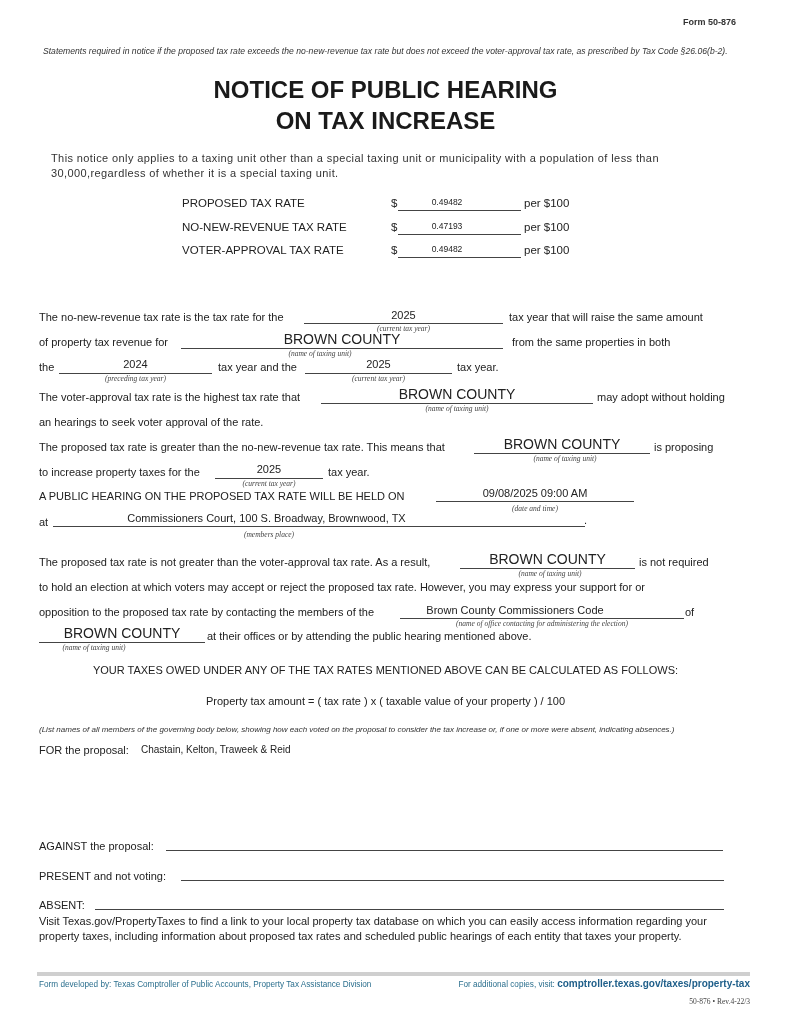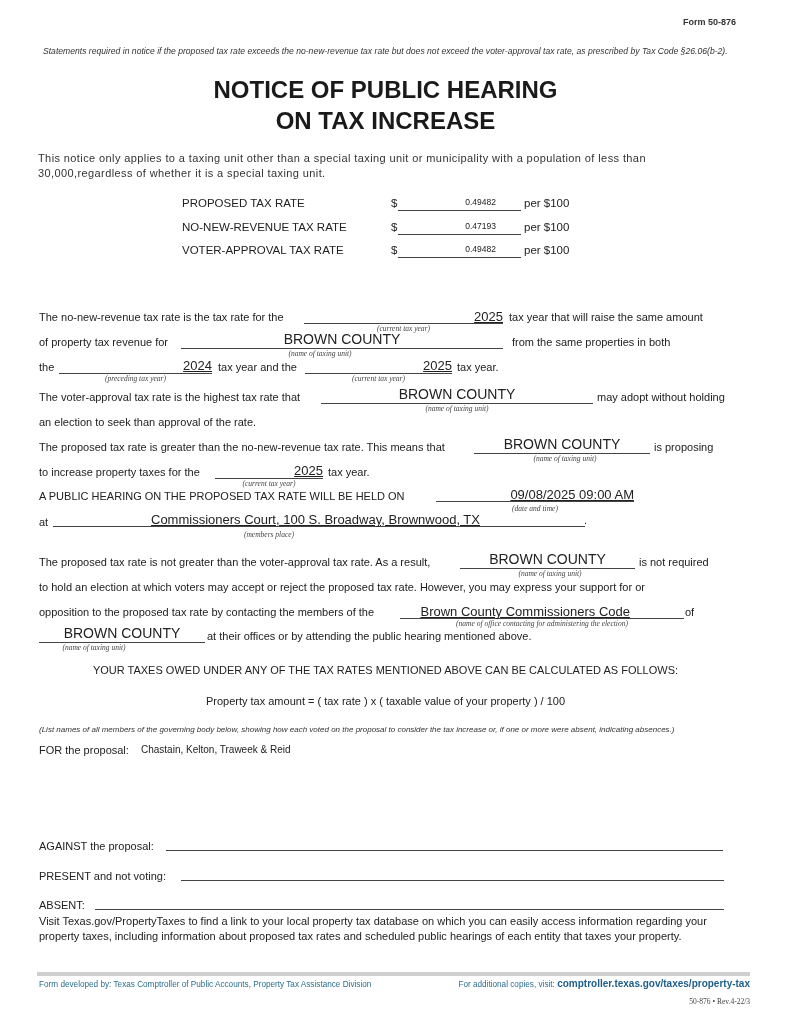--- a/index.html
+++ b/index.html
@@ -2,29 +2,29 @@
 <html><head>
 <meta charset="utf-8">
 <style>
   html, body { margin: 0; padding: 0; background: #ffffff; }
   body { width: 791px; height: 1024px; position: relative; overflow: hidden;
          font-family: "Liberation Sans", sans-serif; color: #222; }
   .abs { position: absolute; white-space: nowrap; }
   .form-no { right: 55px; top: 17px; font-size: 9px; font-weight: bold; color: #333; }
   .statement { left: 43px; top: 44px; width: 700px; font-size: 8.6px; font-style: italic; color: #333; line-height: 15px; white-space: normal; }
   .title { left: 0; width: 771px; text-align: center; font-size: 24px; font-weight: bold; color: #1a1a1a; line-height: 30px; }
-  .notice { left: 38px; top: 151px; width: 700px; font-size: 11px; letter-spacing: 0.4px; color: #333; line-height: 15px; white-space: normal; }
+  .notice { left: 51px; top: 151px; width: 700px; font-size: 11px; letter-spacing: 0.4px; color: #333; line-height: 15px; white-space: normal; }
   .rate-label { left: 182px; font-size: 11.5px; color: #222; }
   .dollar { left: 391px; font-size: 11.5px; }
   .rate-line { left: 398px; width: 123px; border-bottom: 1px solid #444; height: 14px; }
-  .rate-val { left: 398px; width: 98px; text-align: right; font-size: 8.5px; }
+  .rate-val { left: 398px; width: 98px; text-align: center; font-size: 8.5px; }
   .per { left: 524px; font-size: 11.5px; }
   .txt { font-size: 11px; color: #222; }
   .fill-line { border-bottom: 1px solid #444; height: 1px; }
-  .fill-val { text-align: right; font-size: 13px; text-decoration: underline; }
+  .fill-val { text-align: center; font-size: 11px; }
   .fill-big { text-align: center; font-size: 14px; }
   .cap { text-align: center; font-size: 7.5px; font-style: italic; font-family: "Liberation Serif", serif; color: #444; }
   .footer-bar { left: 37px; top: 972px; width: 713px; height: 4px; background: #cfcfcf; }
   .footer-left { left: 39px; top: 980px; font-size: 8.2px; color: #2b6f8e; }
   .footer-right { right: 41px; top: 978px; font-size: 8.2px; color: #2b6f8e; }
   .footer-right b { font-size: 10px; color: #1f5f8a; }
   .rev { right: 41px; top: 997px; font-size: 7.5px; font-family: "Liberation Serif", serif; color: #444; }
 </style>
 </head>
 <body>
@@ -82,21 +82,21 @@
   <div class="abs cap" style="left:305px;top:374px;width:147px">(current tax year)</div>
   <div class="abs txt" style="left:457px;top:361px">tax year.</div>
 </div>
 
 <div>
   <div class="abs txt" style="left:39px;top:391px">The voter-approval tax rate is the highest tax rate that</div>
   <div class="abs fill-line" style="left:321px;top:402px;width:272px"></div>
   <div class="abs fill-big" style="left:321px;top:386px;width:272px">BROWN COUNTY</div>
   <div class="abs cap" style="left:321px;top:404px;width:272px">(name of taxing unit)</div>
   <div class="abs txt" style="left:597px;top:391px">may adopt without holding</div>
-  <div class="abs txt" style="left:39px;top:416px">an election to seek than approval of the rate.</div>
+  <div class="abs txt" style="left:39px;top:416px">an hearings to seek voter approval of the rate.</div>
 </div>
 
 <div>
   <div class="abs txt" style="left:39px;top:441px">The proposed tax rate is greater than the no-new-revenue tax rate. This means that</div>
   <div class="abs fill-line" style="left:474px;top:452px;width:176px"></div>
   <div class="abs fill-big" style="left:474px;top:436px;width:176px">BROWN COUNTY</div>
   <div class="abs cap" style="left:490px;top:454px;width:150px">(name of taxing unit)</div>
   <div class="abs txt" style="left:654px;top:441px">is proposing</div>
   <div class="abs txt" style="left:39px;top:466px">to increase property taxes for the</div>
   <div class="abs fill-line" style="left:215px;top:477px;width:108px"></div>

